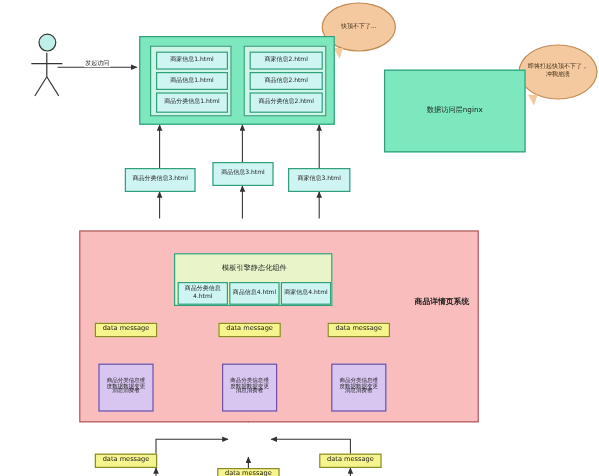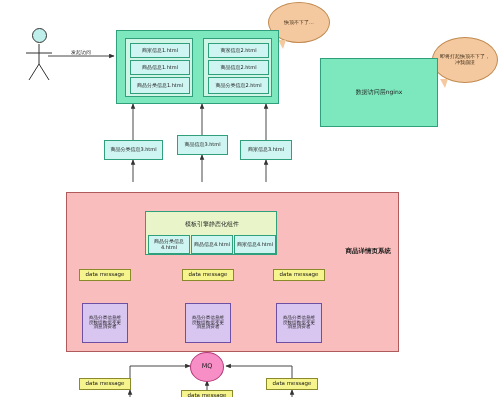--- a/index.html
+++ b/index.html
@@ -187,19 +187,18 @@
 
     <div class="abs node msg-box" style="left:12px;top:76px;width:52px;height:12px;">data message</div>
     <div class="abs node msg-box" style="left:115px;top:76px;width:52px;height:12px;">data message</div>
     <div class="abs node msg-box" style="left:206px;top:76px;width:52px;height:12px;">data message</div>
 
     <div class="abs node consumer-box" style="left:15px;top:110px;width:46px;height:40px;padding:2px 4px;">商品分类信息维度数据数据变更消息消费者</div>
     <div class="abs node consumer-box" style="left:118px;top:110px;width:46px;height:40px;padding:2px 4px;">商品分类信息维度数据数据变更消息消费者</div>
     <div class="abs node consumer-box" style="left:209px;top:110px;width:46px;height:40px;padding:2px 4px;">商品分类信息维度数据数据变更消息消费者</div>
   </div>
 
-  <div class="abs node mq" style="left:190px;top:352px;width:34px;height:30px;">MQ</div>
 
   <div class="abs node msg-box" style="left:79px;top:378px;width:52px;height:12px;">data message</div>
   <div class="abs node msg-box" style="left:181px;top:390px;width:52px;height:12px;">data message</div>
   <div class="abs node msg-box" style="left:266px;top:378px;width:52px;height:12px;">data message</div>
 
 </div>
 
 </body></html>

